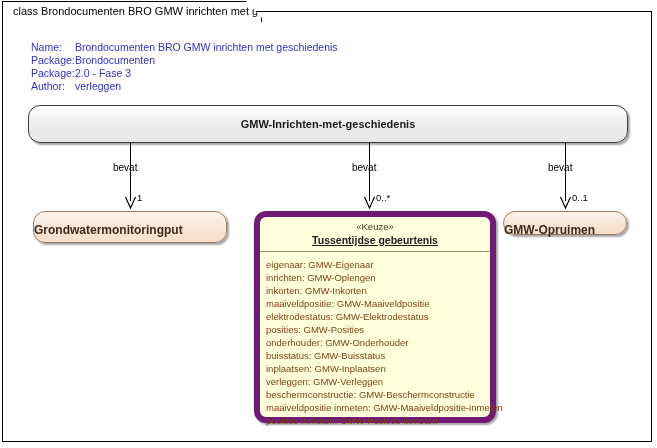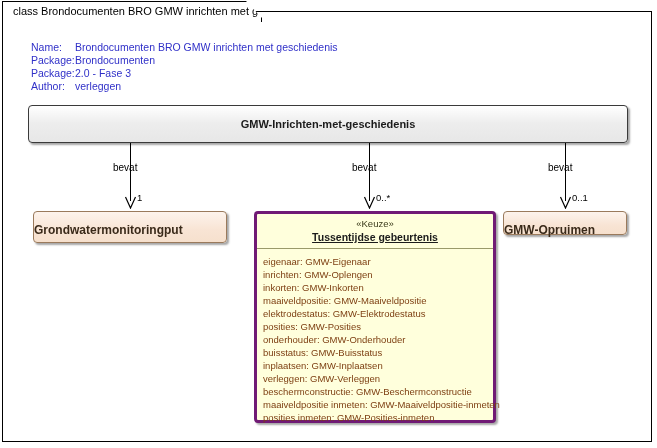--- a/index.html
+++ b/index.html
@@ -89,21 +89,21 @@
   .meta-val {
     display: inline-block;
     color: #3030c8;
   }
 
   
   .uml-box {
     position: absolute;
     box-sizing: border-box;
     border: 1px solid #7a6a55;
-    border-radius: 4px;
+    border-radius: 12px;
     box-shadow: 2px 2px 2px rgba(0, 0, 0, 0.35);
   }
 
   .box-root {
     left: 28px;
     top: 105px;
     width: 600px;
     height: 38px;
     border: 1px solid #3a3a3a;
     background: linear-gradient(to bottom, #ffffff 0%, #ededed 48%, #e7e7e7 100%);
@@ -147,21 +147,21 @@
     height: 24px;
   }
 
   
   .box-choice {
     left: 254px;
     top: 211px;
     width: 242px;
     height: 212px;
     background: #ffffdc;
-    border: 3px solid #701a75;
+    border: 6px solid #701a75;
   }
   .choice-header {
     position: absolute;
     left: 0;
     right: 0;
     top: 0;
     height: 35px;
     border-bottom: 1px solid #9a9a6a;
     box-sizing: border-box;
   }

